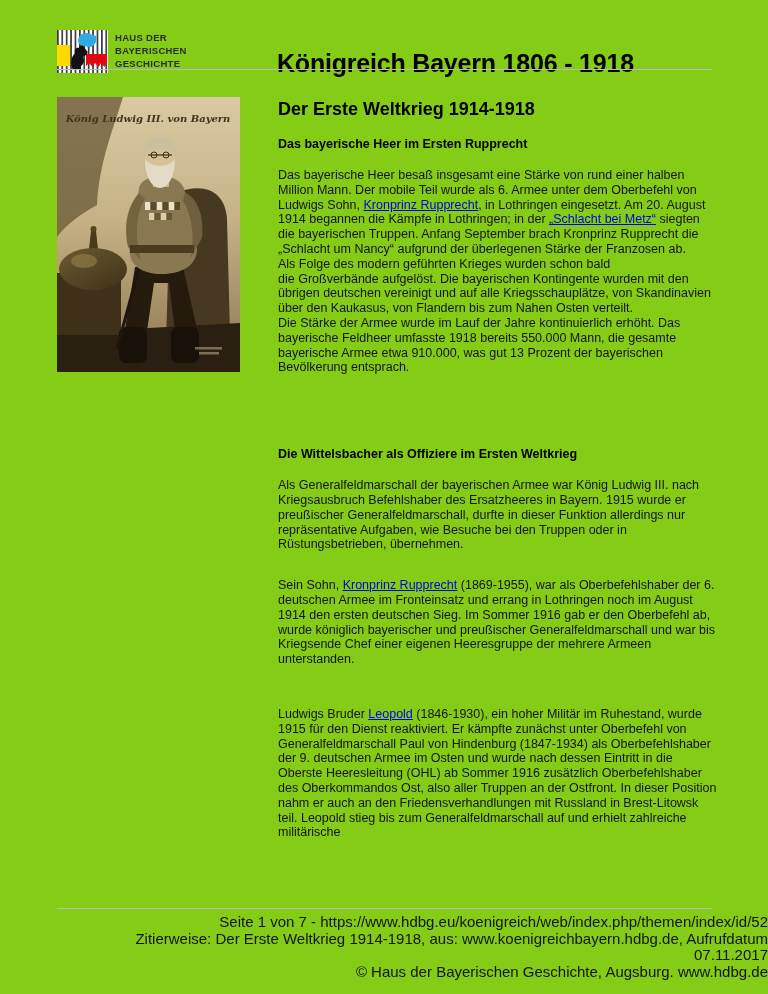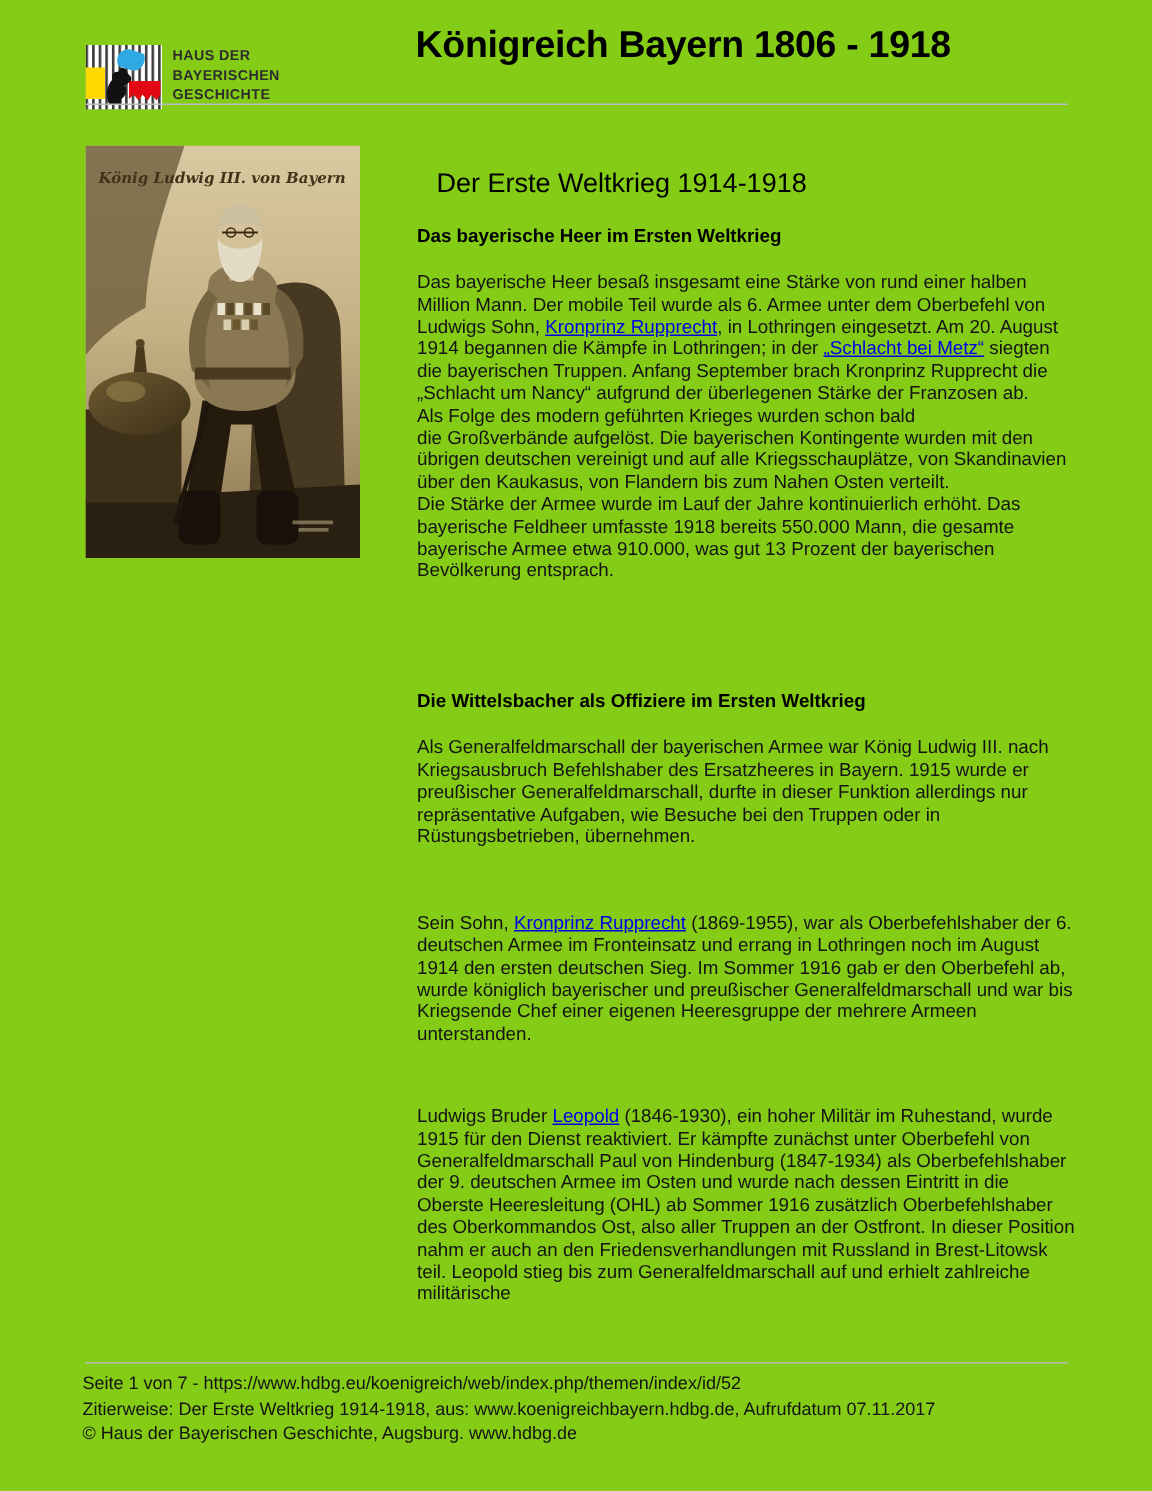--- a/index.html
+++ b/index.html
@@ -3,37 +3,37 @@
 <meta charset="utf-8">
 <style>
   html,body { margin:0; padding:0; background:#ffffff; }
   .page {
     position:relative; width:768px; height:994px; background:#84cc16;
     font-family:"Liberation Sans", sans-serif; color:#141414; overflow:hidden;
   }
   
   .logo { position:absolute; left:57px; top:30px; display:flex; align-items:center; gap:7px; }
   .logo-text { font-size:9.5px; font-weight:bold; line-height:12.8px; letter-spacing:0.3px; color:#2d2d2d; }
-  .page-title { position:absolute; left:277px; top:16px; margin:0; font-size:25px; font-weight:bold; letter-spacing:-0.2px; color:#000; white-space:nowrap; }
+  .page-title { position:absolute; left:277px; top:49px; margin:0; font-size:25px; font-weight:bold; letter-spacing:-0.2px; color:#000; white-space:nowrap; }
   .rule { position:absolute; left:57px; width:655px; height:1px; background:#b9b9b9; }
   .rule-top { top:69px; }
   .rule-bottom { top:908px; }
   
   .portrait { position:absolute; left:57px; top:97px; width:151px; height:275px; margin:0; }
   
   .article { position:absolute; left:278px; top:99px; width:440px; }
-  .article-title { margin:13px; font-size:18px; line-height:20px; font-weight:normal; color:#000; }
+  .article-title { margin:0; font-size:18px; line-height:20px; font-weight:bold; color:#000; }
   .section-heading { margin:18px 0 0 0; font-size:12.5px; line-height:14px; font-weight:bold; color:#000; }
   .section-heading.second { margin-top:72px; }
   .body-text { margin:17px 0 0 0; font-size:12.5px; line-height:14.8px; white-space:pre-line; color:#141414; }
-  .body-text.gap-mid { margin-top:43px; }
+  .body-text.gap-mid { margin-top:26px; }
   .body-text.gap-big { margin-top:40px; }
   .link { color:#0000e8; cursor:pointer; }
   
-  .footer { position:absolute; left:55px; top:914px; font-size:12px; line-height:16.6px; color:#141414; }
+  .footer { position:absolute; left:66px; top:914px; font-size:15px; line-height:16.6px; color:#141414;text-align:right; }
 </style>
 </head>
 <body>
 
 <div class="page">
 
   <div class="logo">
     <svg width="51" height="43" viewBox="0 0 51 43" aria-hidden="true">
       <defs>
         <pattern id="stripes" width="4.4" height="43" patternUnits="userSpaceOnUse">
@@ -121,21 +121,21 @@
       <g opacity="0.55">
         <rect x="138" y="250" width="27" height="2.5" fill="#bfae84"></rect>
         <rect x="142" y="255" width="20" height="2.5" fill="#bfae84"></rect>
       </g>
     </svg>
   </figure>
 
   <main class="article">
     <h2 class="article-title">Der Erste Weltkrieg 1914-1918</h2>
 
-    <h3 class="section-heading">Das bayerische Heer im Ersten Weltkrieg</h3>
+    <h3 class="section-heading">Das bayerische Heer im Ersten Rupprecht</h3>
     <p class="body-text"><span>Das bayerische Heer besaß insgesamt eine Stärke von rund einer halben Million Mann. Der mobile Teil wurde als 6. Armee unter dem Oberbefehl von Ludwigs Sohn, </span><a href="#" class="link">Kronprinz Rupprecht</a><span>, in Lothringen eingesetzt. Am 20. August 1914 begannen die Kämpfe in Lothringen; in der </span><a href="#" class="link">„Schlacht bei Metz“</a><span> siegten die bayerischen Truppen. Anfang September brach Kronprinz Rupprecht die „Schlacht um Nancy“ aufgrund der überlegenen Stärke der Franzosen ab.
 Als Folge des modern geführten Krieges wurden schon bald
 die Großverbände aufgelöst. Die bayerischen Kontingente wurden mit den übrigen deutschen vereinigt und auf alle Kriegsschauplätze, von Skandinavien über den Kaukasus, von Flandern bis zum Nahen Osten verteilt.
 Die Stärke der Armee wurde im Lauf der Jahre kontinuierlich erhöht. Das bayerische Feldheer umfasste 1918 bereits 550.000 Mann, die gesamte bayerische Armee etwa 910.000, was gut 13 Prozent der bayerischen Bevölkerung entsprach.</span></p>
 
     <h3 class="section-heading second">Die Wittelsbacher als Offiziere im Ersten Weltkrieg</h3>
     <p class="body-text"><span>Als Generalfeldmarschall der bayerischen Armee war König Ludwig III. nach Kriegsausbruch Befehlshaber des Ersatzheeres in Bayern. 1915 wurde er preußischer Generalfeldmarschall, durfte in dieser Funktion allerdings nur repräsentative Aufgaben, wie Besuche bei den Truppen oder in Rüstungsbetrieben, übernehmen.</span></p>
     <p class="body-text gap-mid"><span>Sein Sohn, </span><a href="#" class="link">Kronprinz Rupprecht</a><span> (1869-1955), war als Oberbefehlshaber der 6. deutschen Armee im Fronteinsatz und errang in Lothringen noch im August 1914 den ersten deutschen Sieg. Im Sommer 1916 gab er den Oberbefehl ab, wurde königlich bayerischer und preußischer Generalfeldmarschall und war bis Kriegsende Chef einer eigenen Heeresgruppe der mehrere Armeen unterstanden.</span></p>
     <p class="body-text gap-big"><span>Ludwigs Bruder </span><a href="#" class="link">Leopold</a><span> (1846-1930), ein hoher Militär im Ruhestand, wurde 1915 für den Dienst reaktiviert. Er kämpfte zunächst unter Oberbefehl von Generalfeldmarschall Paul von Hindenburg (1847-1934) als Oberbefehlshaber der 9. deutschen Armee im Osten und wurde nach dessen Eintritt in die Oberste Heeresleitung (OHL) ab Sommer 1916 zusätzlich Oberbefehlshaber des Oberkommandos Ost, also aller Truppen an der Ostfront. In dieser Position nahm er auch an den Friedensverhandlungen mit Russland in Brest-Litowsk teil. Leopold stieg bis zum Generalfeldmarschall auf und erhielt zahlreiche militärische</span></p>
   </main>

